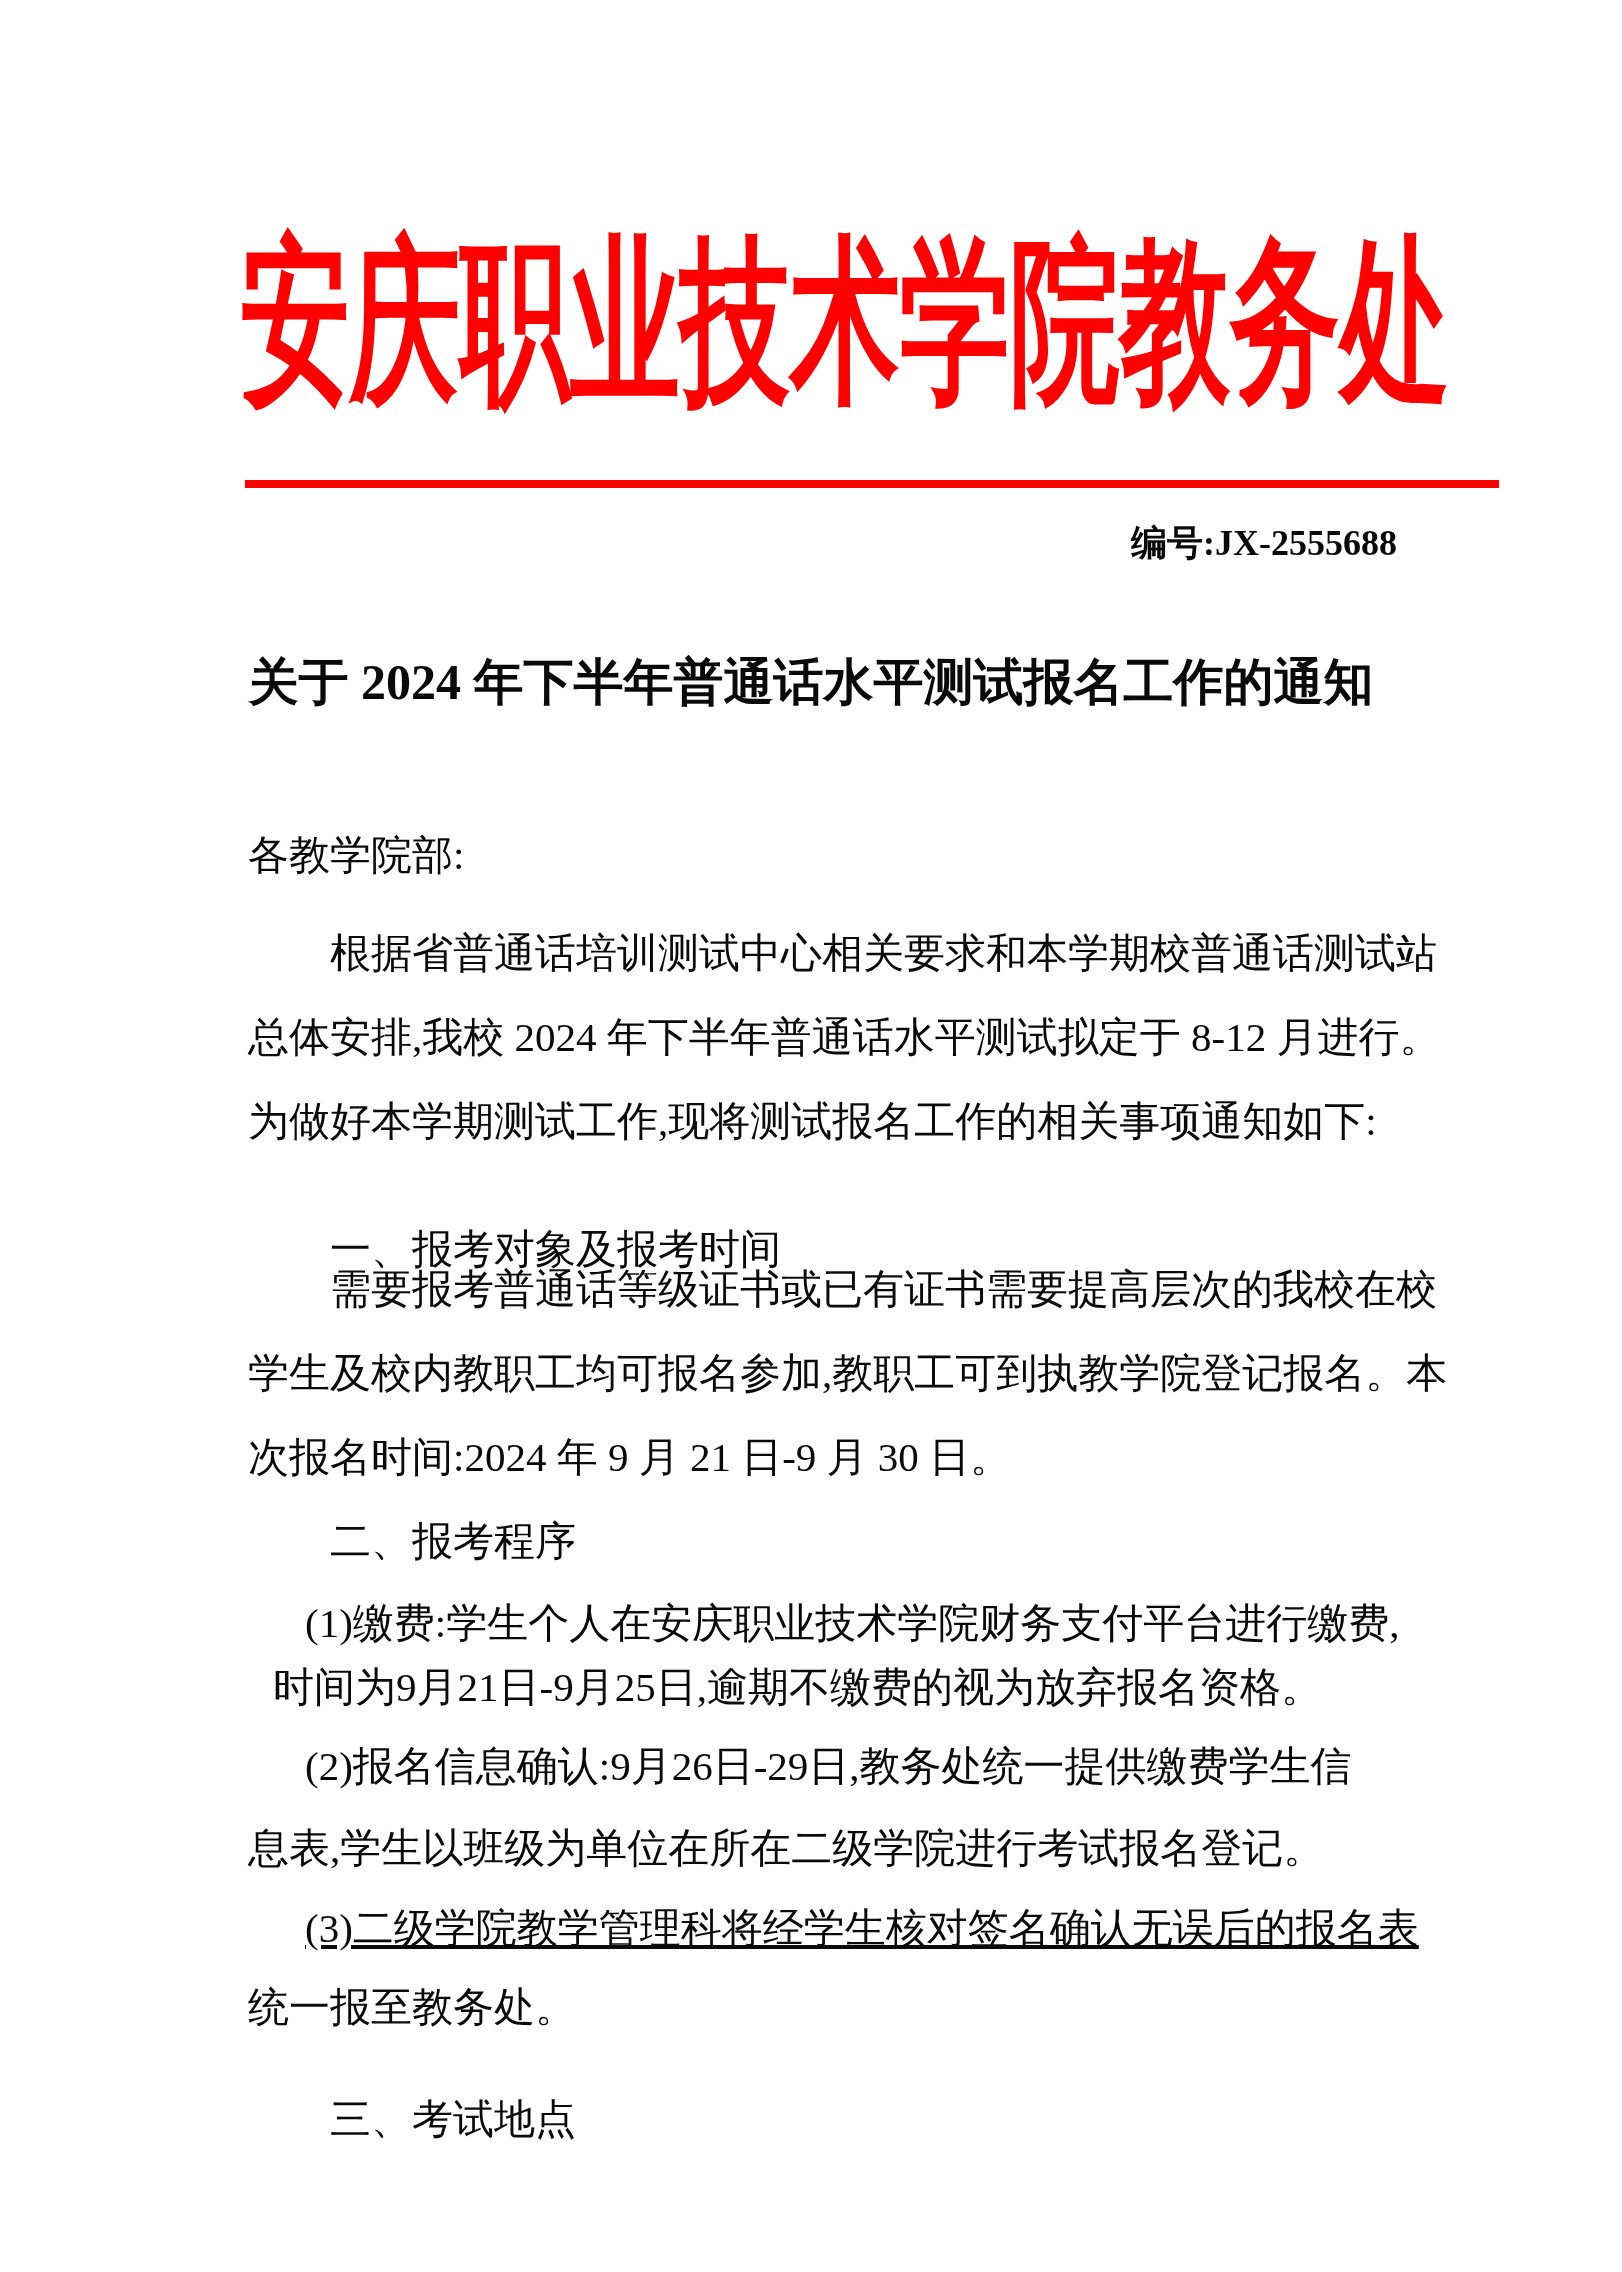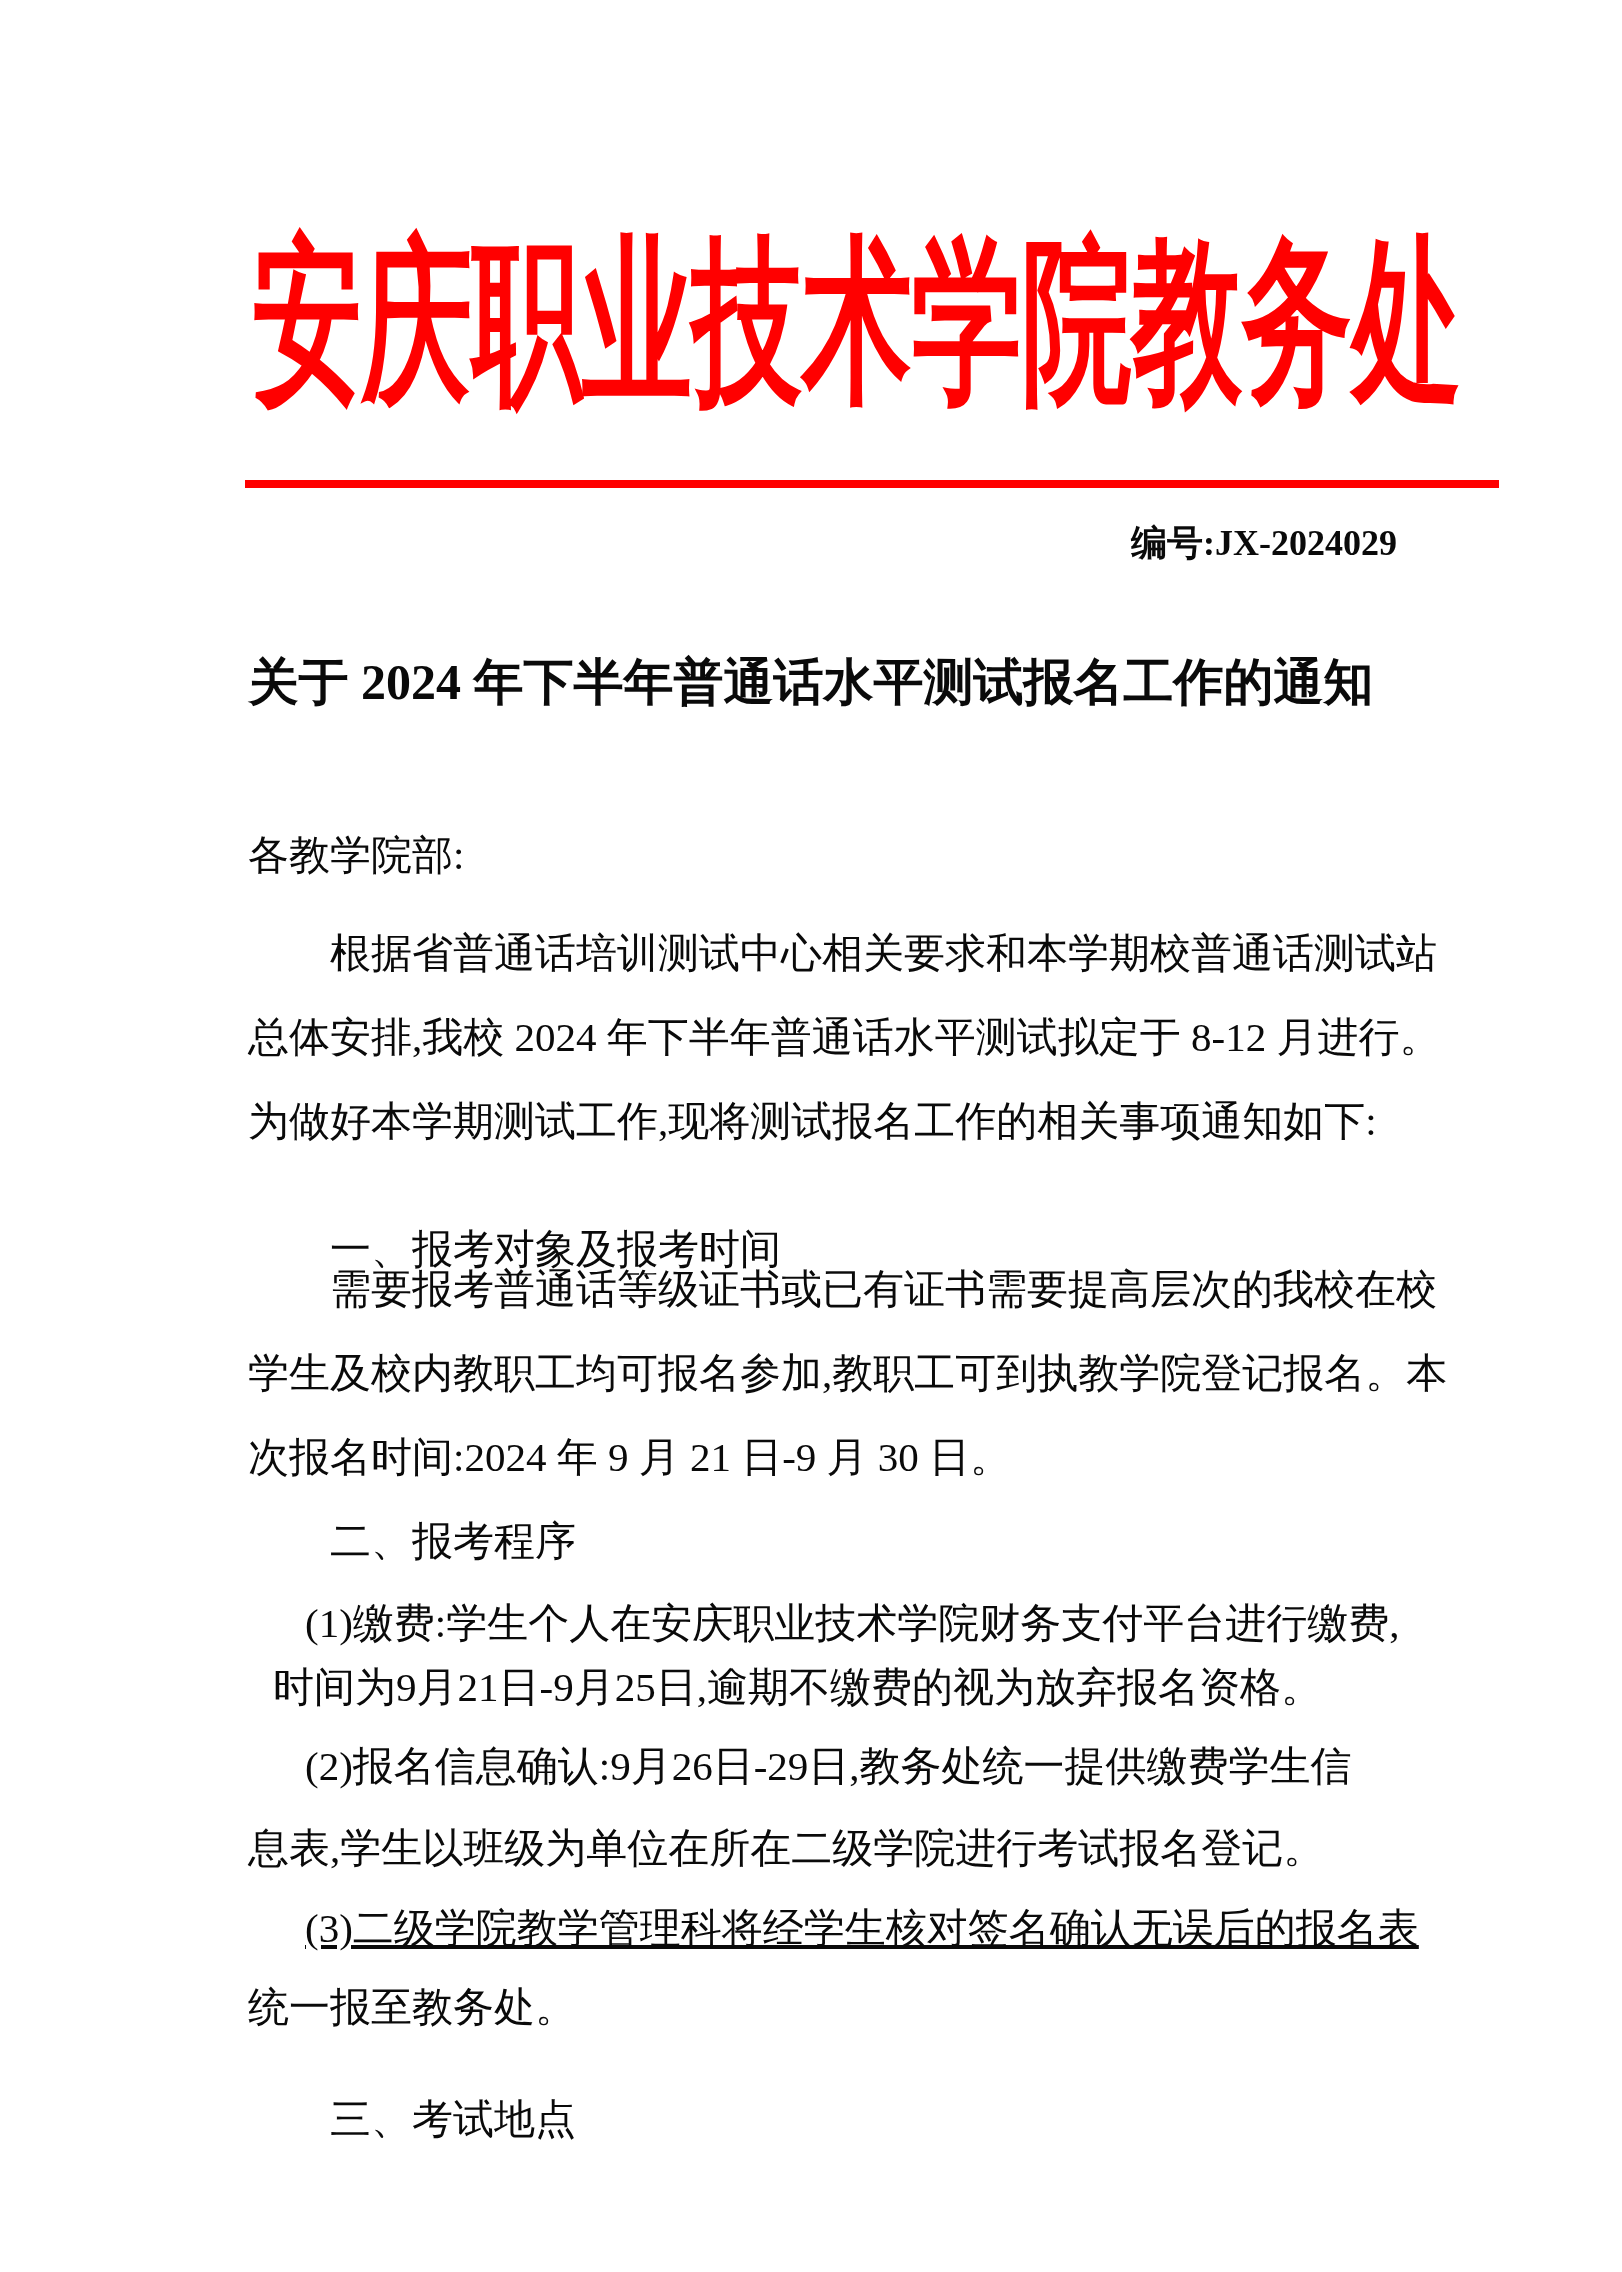--- a/index.html
+++ b/index.html
@@ -13,21 +13,21 @@
     height: 2296px;
     background: #ffffff;
     overflow: hidden;
     font-family: "Liberation Serif", "DejaVu Serif", serif;
     color: #0a0a0a;
   }
   
   #letterhead {
     position: absolute;
     top: 233px;
-    left: 252px;
+    left: 240px;
     width: 1209px;
     height: 182px;
     overflow: visible;
   }
   #letterhead .red-title-text {
     display: block;
     white-space: nowrap;
     font-size: 110px;
     line-height: 110px;
     font-weight: bold;
@@ -99,21 +99,21 @@
 <body>
 
 <div id="page">
 
   <div id="letterhead">
     <span class="red-title-text">安庆职业技术学院教务处</span>
   </div>
 
   <div id="red-divider"></div>
 
-  <div id="doc-number">编号:JX-2024029</div>
+  <div id="doc-number">编号:JX-2555688</div>
 
   <div id="doc-title">关于 2024 年下半年普通话水平测试报名工作的通知</div>
 
   <div class="bline line-0 l-flush">各教学院部:</div>
   <div class="bline line-1 l-ind2">根据省普通话培训测试中心相关要求和本学期校普通话测试站</div>
   <div class="bline line-2 l-flush">总体安排,我校 2024 年下半年普通话水平测试拟定于 8-12 月进行。</div>
   <div class="bline line-3 l-flush">为做好本学期测试工作,现将测试报名工作的相关事项通知如下:</div>
   <div class="bline line-4 l-ind2">一、报考对象及报考时间</div>
   <div class="bline line-5 l-ind2">需要报考普通话等级证书或已有证书需要提高层次的我校在校</div>
   <div class="bline line-6 l-flush">学生及校内教职工均可报名参加,教职工可到执教学院登记报名。本</div>

